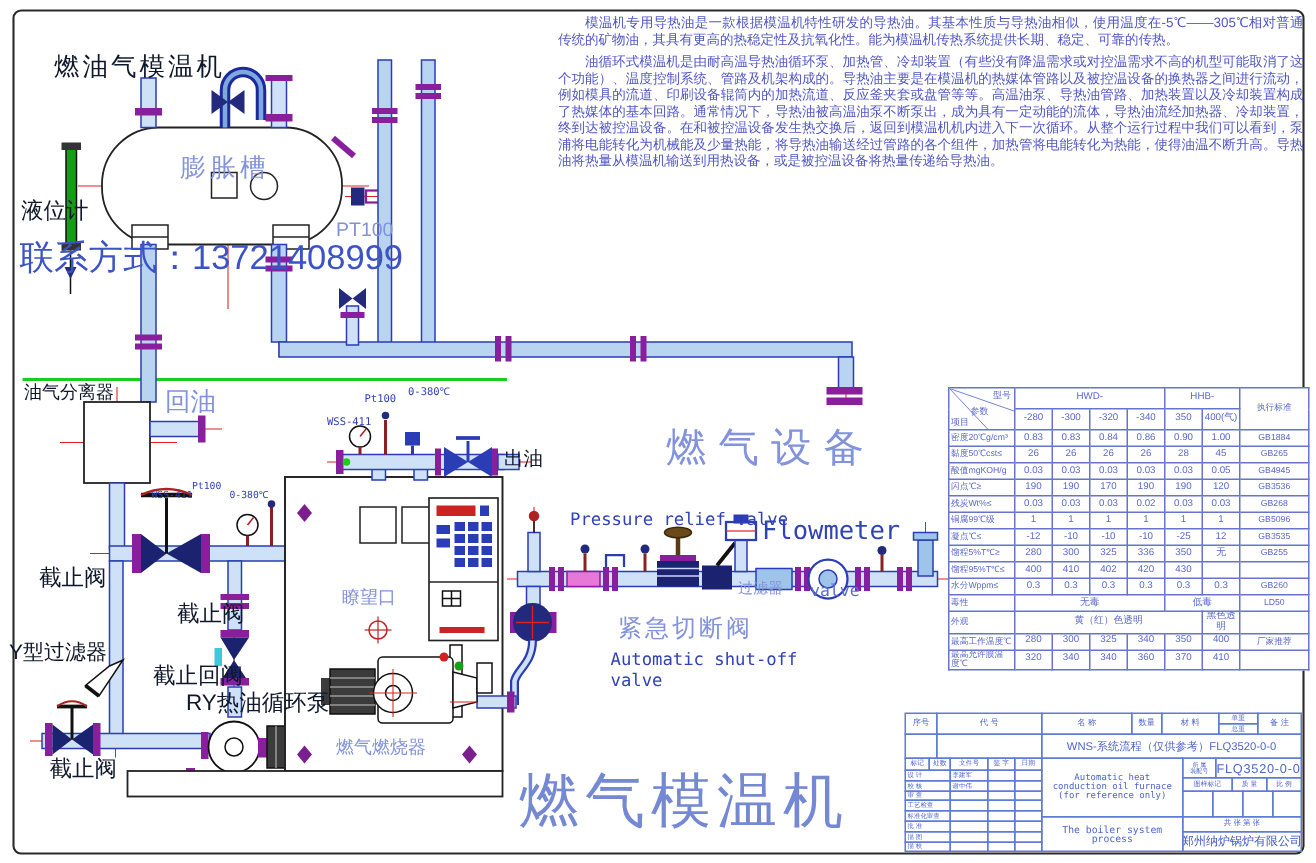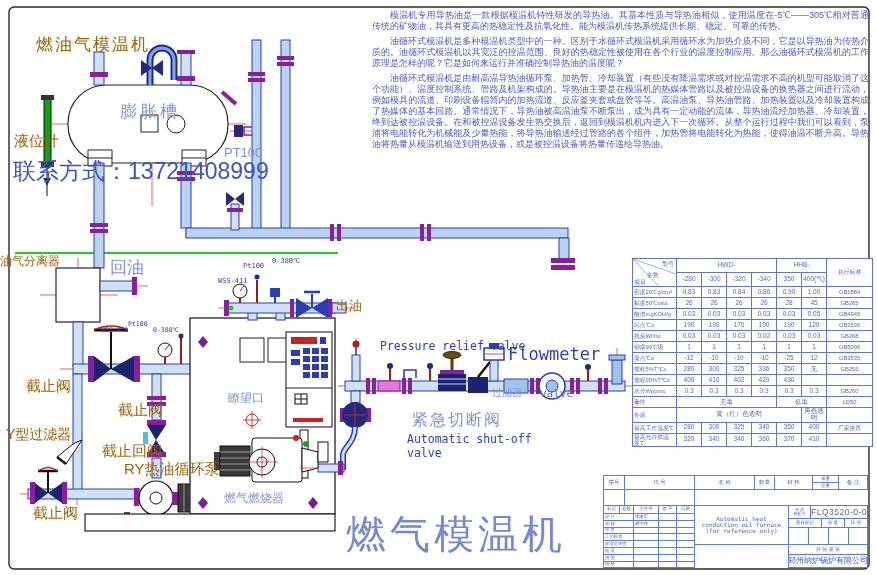--- a/index.html
+++ b/index.html
@@ -1,19 +1,19 @@
 <!DOCTYPE html>
 <html><head>
 <meta charset="utf-8">
 <style>
   html,body{margin:0;padding:0;background:#ffffff;}
   .stage{position:relative;width:877px;height:575px;background:#fff;overflow:hidden;
          font-family:"Liberation Sans",sans-serif;}
   .abs{position:absolute;}
-  .lb{position:absolute;color:#a16207;white-space:nowrap;line-height:1;}
+  .lb{position:absolute;color:#0f172a;white-space:nowrap;line-height:1;}
   .lb2{color:#8292dc;}
   .dk{color:#3c53c6;}
   .en{font-family:"DejaVu Sans Mono",monospace;color:#3142b8;}
   .intro{position:absolute;left:372px;top:10px;width:497px;font-size:9px;line-height:1.22;
          color:#5157c5;text-align:justify;}
   .intro p{margin:0 0 4px 0;text-indent:2em;}
   
   .spec{position:absolute;left:632px;top:258px;width:240px;border-collapse:collapse;
         font-size:6.5px;color:#5b68cc;table-layout:fixed;background:#fff;}
   .spec td,.spec th{border:1px solid #6674cc;padding:0;text-align:center;height:10px;
@@ -353,32 +353,32 @@
       <line x1="262" y1="446" x2="262" y2="478" stroke="#e02020" stroke-width="0.7"></line>
       <circle cx="296" cy="438" r="3" fill="#cc2222"></circle>
       <circle cx="306" cy="444" r="3" fill="#18a018"></circle>
       <rect x="318" y="442" width="10" height="20" fill="#fff" stroke="#111"></rect>
       <line x1="300" y1="468" x2="318" y2="468" stroke="#e02020" stroke-width="0.7"></line>
     </g>
   </svg>
 
   <div class="intro">
     <p>模温机专用导热油是一款根据模温机特性研发的导热油。其基本性质与导热油相似，使用温度在-5℃——305℃相对普通传统的矿物油，其具有更高的热稳定性及抗氧化性。能为模温机传热系统提供长期、稳定、可靠的传热。</p>
-    <p>油循环式模温机是多种模温机类型中的一种。区别于水循环式模温机采用循环水为加热介质不同，它是以导热油为传热介质的。油循环式模温机以其宽泛的控温范围、良好的热稳定性被使用在各个行业的温度控制应用。那么油循环式模温机的工作原理是怎样的呢？它是如何来运行并准确控制导热油的温度呢？</p>
     <p>油循环式模温机是由耐高温导热油循环泵、加热管、冷却装置（有些没有降温需求或对控温需求不高的机型可能取消了这个功能）、温度控制系统、管路及机架构成的。导热油主要是在模温机的热媒体管路以及被控温设备的换热器之间进行流动，例如模具的流道、印刷设备辊筒内的加热流道、反应釜夹套或盘管等等。高温油泵、导热油管路、加热装置以及冷却装置构成了热媒体的基本回路。通常情况下，导热油被高温油泵不断泵出，成为具有一定动能的流体，导热油流经加热器、冷却装置，终到达被控温设备。在和被控温设备发生热交换后，返回到模温机机内进入下一次循环。从整个运行过程中我们可以看到，泵浦将电能转化为机械能及少量热能，将导热油输送经过管路的各个组件，加热管将电能转化为热能，使得油温不断升高。导热油将热量从模温机输送到用热设备，或是被控温设备将热量传递给导热油。</p>
   </div>
 
   <div class="lb" style="left:36px;top:36px;font-size:17px;letter-spacing:2px">燃油气模温机</div>
   <div class="lb lb2" style="left:120px;top:103px;font-size:17px;letter-spacing:3px">膨胀槽</div>
   <div class="lb" style="left:14px;top:133px;font-size:15px">液位计</div>
   <div class="lb lb2" style="left:224px;top:146px;font-size:13px">PT100</div>
   <div class="lb dk" style="left:13px;top:160px;font-size:23px">联系方式：13721408999</div>
-  <div class="lb" style="left:0;top:255px;font-size:12px">油气分离器</div>
+  <div class="lb" style="left:16px;top:255px;font-size:12px">油气分离器</div>
   <div class="lb lb2" style="left:110px;top:259px;font-size:17px">回油</div>
   <div class="lb" style="left:336px;top:299px;font-size:13px">出油</div>
+  <div class="lb lb2" style="left:444px;top:285px;font-size:27px;letter-spacing:8px">燃气设备</div>
   <div class="lb en" style="left:380px;top:341px;font-size:11.5px">Pressure relief valve</div>
   <div class="lb en" style="left:508px;top:346px;font-size:17px">Flowmeter</div>
   <div class="lb lb2" style="left:492px;top:388px;font-size:10px">过滤器</div>
   <div class="lb en" style="left:540px;top:388px;font-size:11px;color:#5c6fd0">valve</div>
   <div class="lb lb2" style="left:412px;top:412px;font-size:16px;letter-spacing:2px">紧急切断阀</div>
   <div class="lb en" style="left:407px;top:434px;font-size:11.5px">Automatic shut-off</div>
   <div class="lb en" style="left:407px;top:448px;font-size:11.5px">valve</div>
   <div class="lb" style="left:26px;top:378px;font-size:15px">截止阀</div>
   <div class="lb" style="left:118px;top:402px;font-size:15px">截止阀</div>
   <div class="lb" style="left:33px;top:505px;font-size:15px">截止阀</div>
@@ -572,20 +572,21 @@
     <div class="tc" style="left:21px;top:0;width:71px;height:15px">代  号</div>
     <div class="tc" style="left:91px;top:0;width:61px;height:15px">名  称</div>
     <div class="tc" style="left:151px;top:0;width:21px;height:15px">数量</div>
     <div class="tc" style="left:171px;top:0;width:39px;height:15px">材  料</div>
     <div class="tc" style="left:209px;top:0;width:27px;height:8px;font-size:4.5px">单重</div>
     <div class="tc" style="left:209px;top:7px;width:27px;height:8px;font-size:4.5px">总重</div>
     <div class="tc" style="left:235px;top:0;width:30px;height:15px">备 注</div>
 
     <div class="tc" style="left:0;top:14px;width:22px;height:17px"></div>
     <div class="tc" style="left:21px;top:14px;width:71px;height:17px"></div>
+    <div class="tc" style="left:91px;top:14px;width:174px;height:17px;font-size:7.5px">WNS-系统流程（仅供参考）FLQ3520-0-0</div>
 
     <div class="tc" style="left:0;top:30px;width:17px;height:9px;font-size:4.5px">标记</div>
     <div class="tc" style="left:16px;top:30px;width:15px;height:9px;font-size:4.5px">处数</div>
     <div class="tc" style="left:30px;top:30px;width:26px;height:9px;font-size:4.5px">文件号</div>
     <div class="tc" style="left:55px;top:30px;width:19px;height:9px;font-size:4.5px">签 字</div>
     <div class="tc" style="left:73px;top:30px;width:19px;height:9px;font-size:4.5px">日期</div>
 
     <div id="sign-rows">
         <div class="tc lft" style="left: 0px; top: 38px; width: 31px; height: 7.8px; font-size: 4.3px;">设 计</div>
         <div class="tc lft" style="left: 30px; top: 38px; width: 26px; height: 7.8px; font-size: 4.3px;">李建军</div>
@@ -619,20 +620,24 @@
         <div class="tc lft" style="left: 30px; top: 85.6px; width: 26px; height: 7.8px; font-size: 4.3px;"></div>
         <div class="tc lft" style="left: 55px; top: 85.6px; width: 19px; height: 7.8px; font-size: 4.3px;"></div>
         <div class="tc lft" style="left: 73px; top: 85.6px; width: 19px; height: 7.8px; font-size: 4.3px;"></div>
       </div>
 
     <div class="tc" style="left:91px;top:30px;width:95px;height:40px;flex-direction:column">
       <span class="enb" style="font-size:6px">Automatic heat</span>
       <span class="enb" style="font-size:6px">conduction oil furnace</span>
       <span class="enb" style="font-size:6px">(for reference only)</span>
     </div>
+    <div class="tc" style="left:91px;top:69px;width:95px;height:24px;flex-direction:column">
+      <span class="enb" style="font-size:6.5px">The boiler system</span>
+      <span class="enb" style="font-size:6.5px">process</span>
+    </div>
 
     <div class="tc" style="left:185px;top:30px;width:23px;height:14px;flex-direction:column;font-size:4px">
       <span>所 属</span>
       <span>装配号</span>
     </div>
     <div class="tc big" style="left:207px;top:30px;width:58px;height:14px">FLQ3520-0-0</div>
     <div class="tc" style="left:185px;top:43px;width:34px;height:10px;font-size:4.5px">图样标记</div>
     <div class="tc" style="left:218px;top:43px;width:24px;height:10px;font-size:4.5px">质 量</div>
     <div class="tc" style="left:241px;top:43px;width:24px;height:10px;font-size:4.5px">比 例</div>
     <div class="tc" style="left:185px;top:52px;width:21px;height:18px"></div>

